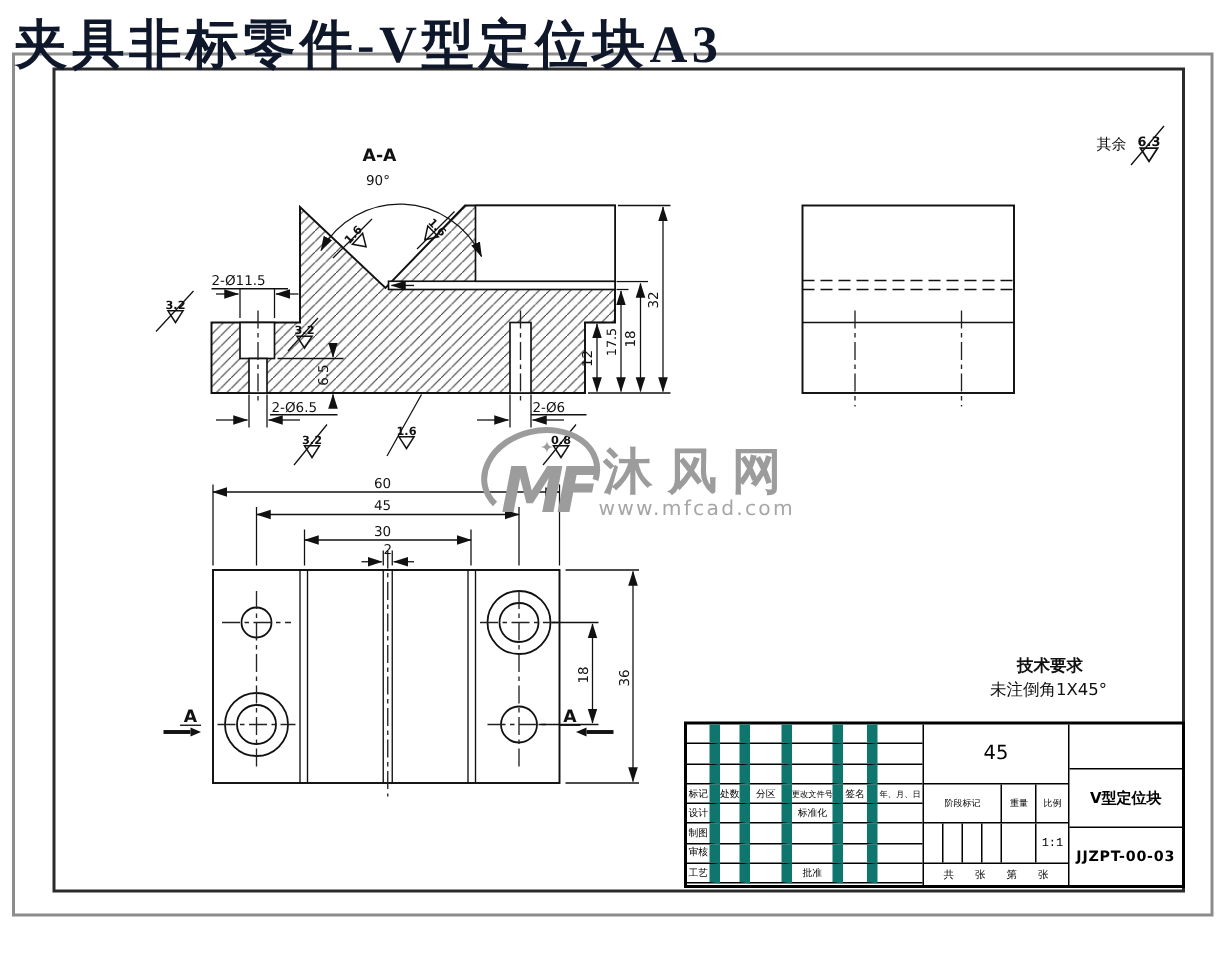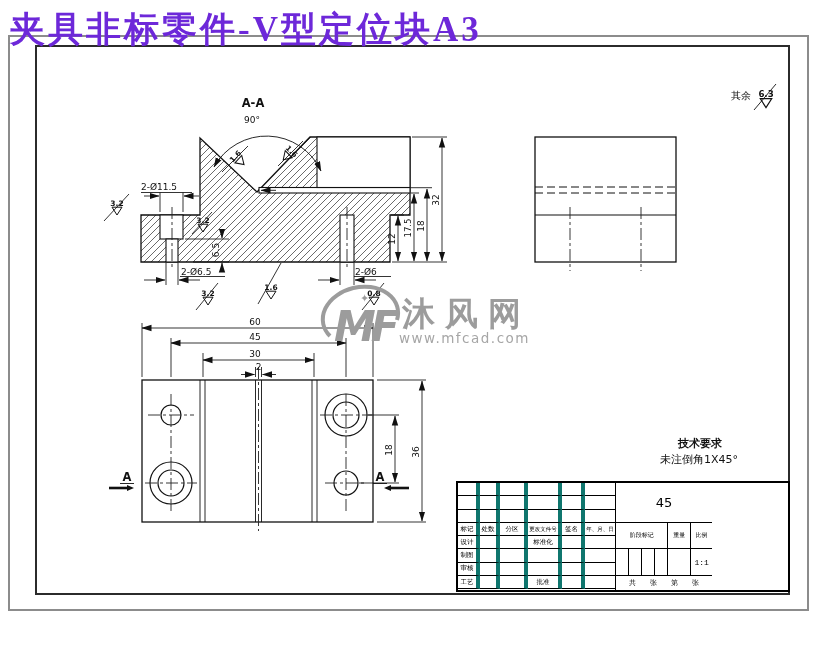--- a/index.html
+++ b/index.html
@@ -4,41 +4,41 @@
 <style>
   html,body{margin:0;padding:0;background:#fff;}
   #page{position:relative;width:820px;height:646px;background:#fff;overflow:hidden;
         font-family:"DejaVu Sans",sans-serif;}
   
   #outer-frame{position:absolute;left:8px;top:35px;width:797px;height:572px;
                border:2px solid #8c8c8c;}
   #inner-frame{position:absolute;left:35px;top:45px;width:751px;height:546px;
                border:2px solid #2b2b2b;}
   
-  #red-title{position:absolute;left:10px;top:6px;z-index:6;color:#6d28d9;
+  #red-title{position:absolute;left:10px;top:6px;z-index:6;color:#0f172a;
              font-family:"Liberation Serif",serif;font-weight:bold;font-size:35px;
              letter-spacing:3px;white-space:nowrap;}
   
   #drawing{position:absolute;left:0;top:0;z-index:3;}
   svg text{font-family:"DejaVu Sans",sans-serif;fill:#111;}
   .dimtxt{font-size:9px;}
   .dimtxt-s{font-size:8.5px;}
   .lbl{font-size:11.5px;font-weight:bold;}
   .cjk{font-size:11px;}
   .rg path{fill:none;stroke:#111;stroke-width:1;}
   .rg text{font-size:7.5px;font-weight:bold;text-anchor:middle;}
   .wm{fill:#9c9c9c;}
   
   #tb{position:absolute;left:456px;top:481px;width:330px;height:107px;
       border:2px solid #000;z-index:4;background:transparent;}
   #tb *{box-sizing:border-box;}
   .tb-left{position:absolute;left:0;top:0;width:157px;height:107px;
            display:grid;grid-template-columns:22px 20px 28px 34px 23px 30px;
            grid-auto-rows:13.3px;}
-  .tb-left > div{border-right:4px solid #0f766e;border-bottom:1px solid #000;
+  .tb-left > div{border-right:7px solid #0f766e;border-bottom:1px solid #000;
                  display:flex;align-items:center;justify-content:center;
                  font-size:6.5px;overflow:hidden;white-space:nowrap;}
   .tb-left > div:nth-child(6n){border-right:0;}
   .sm{font-size:5.5px !important;}
   .tb-mid{position:absolute;left:157px;top:0;width:97px;height:107px;border-left:1px solid #000;}
   .tb-mid .m45{height:40px;border-bottom:1px solid #000;display:flex;align-items:center;
                justify-content:center;font-size:13px;}
   .tb-mid .stage{height:26px;border-bottom:1px solid #000;display:flex;}
   .tb-mid .stage > div{display:flex;align-items:center;justify-content:center;font-size:6px;
                border-right:1px solid #000;overflow:hidden;}
@@ -347,15 +347,20 @@
         <div style="width:21px">1:1</div>
       </div>
       <div class="sheet">
         <span>共</span>
         <span>张</span>
         <span>第</span>
         <span>张</span>
       </div>
     </div>
 
+    <div class="tb-right">
+      <div class="co"></div>
+      <div class="nm">V型定位块</div>
+      <div class="no">JJZPT-00-03</div>
+    </div>
   </div>
 
 </div>
 
 </body></html>

